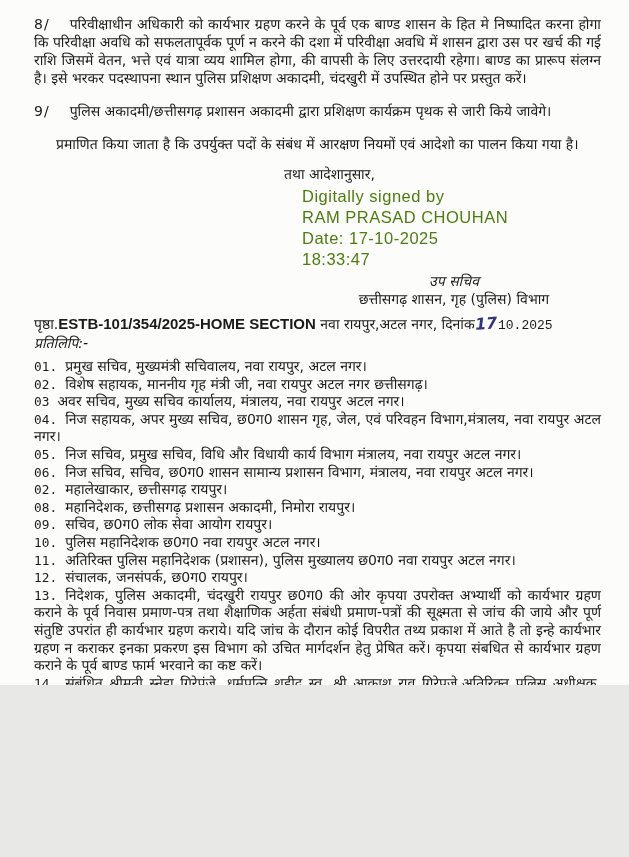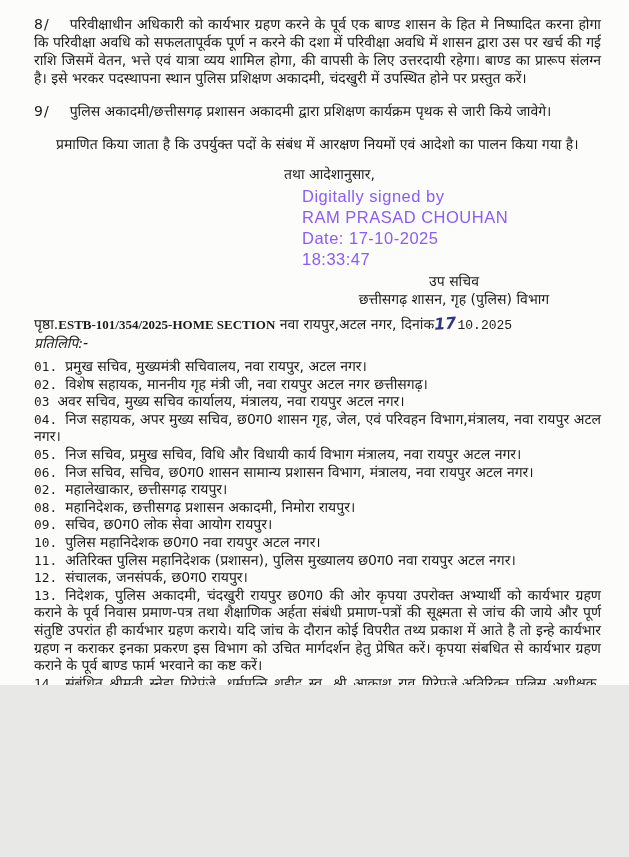--- a/index.html
+++ b/index.html
@@ -30,34 +30,34 @@
     margin-left:250px;
     margin-top:2px;
     margin-bottom:6px;
   }
   .sig-center{ text-align:center; line-height:19px; }
   .sig-line2{ text-align:left; line-height:19px; margin-bottom:2px; }
   .digital{
     font-family:"Liberation Sans",sans-serif;
     font-size:16.5px;
     line-height:21px;
-    color:#8b5cf6;
+    color:#4d7c0f;
     letter-spacing:0.5px;
     padding-left:18px;
     margin:2px 0 3px 0;
     font-weight:500;
   }
-  .sig-desig{ text-align:center; line-height:17px; }
+  .sig-desig{ text-align:center; line-height:17px;font-style:italic; }
   .sig-dept{ text-align:center; line-height:19px; }
 
   .ref-line{ margin-top:4px; line-height:18px; }
   .bold-ref{
-    font-family:Liberation Serif, serif;
+    font-family:Liberation Sans, sans-serif;
     font-weight:bold;
-    font-size:13px;
+    font-size:15px;
     letter-spacing:0;
   }
   .handwritten{
     color:#32357f;
     font-style:italic;
     font-weight:bold;
     font-size:16px;
     display:inline-block;
     transform:rotate(-4deg);
     margin:0 1px 0 0;

